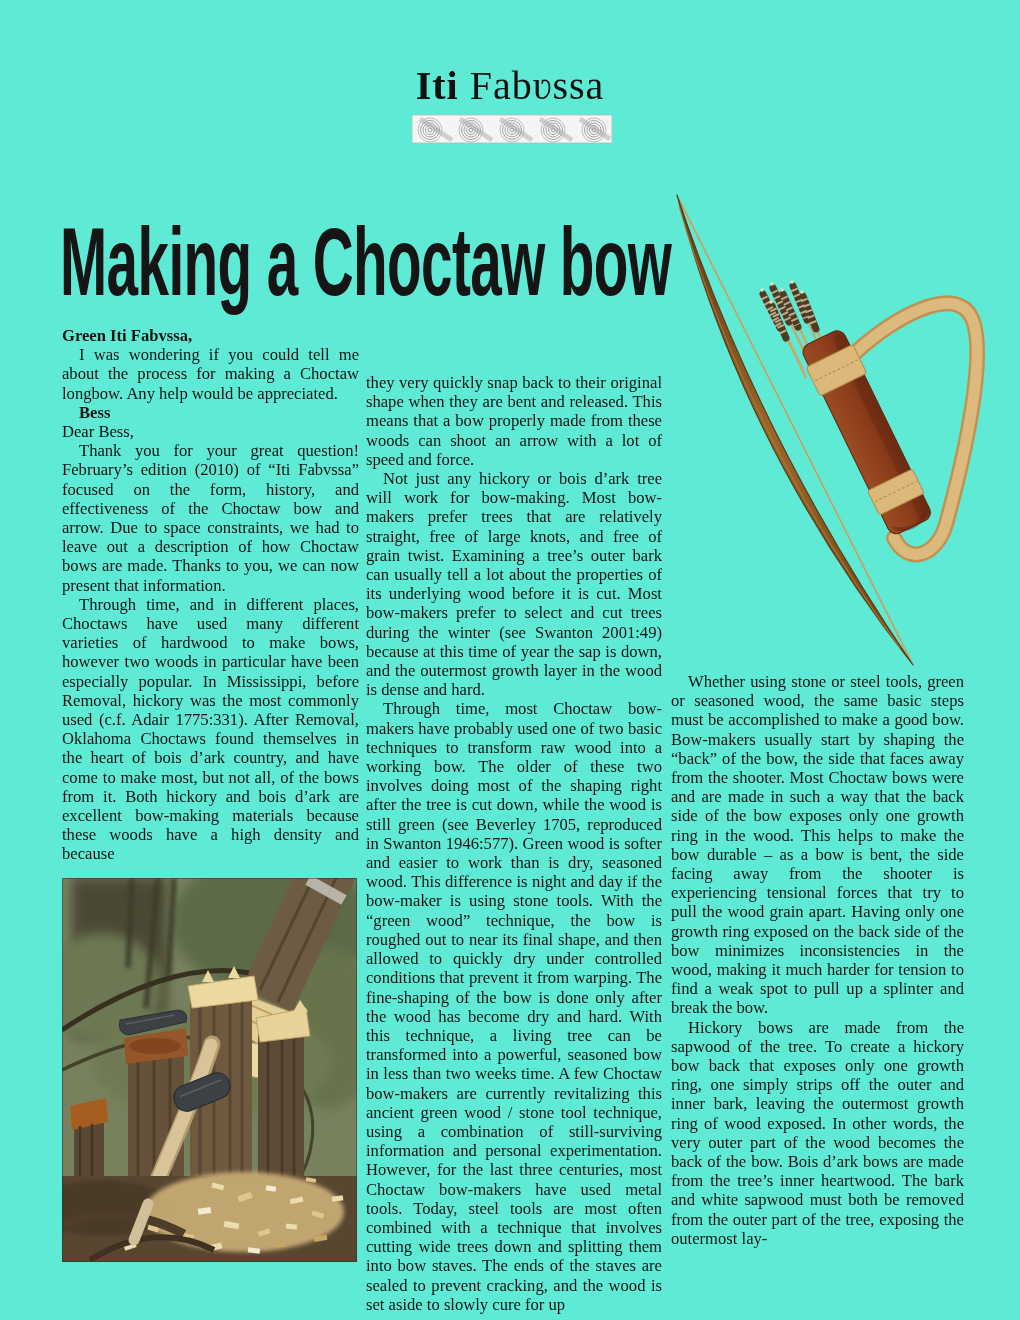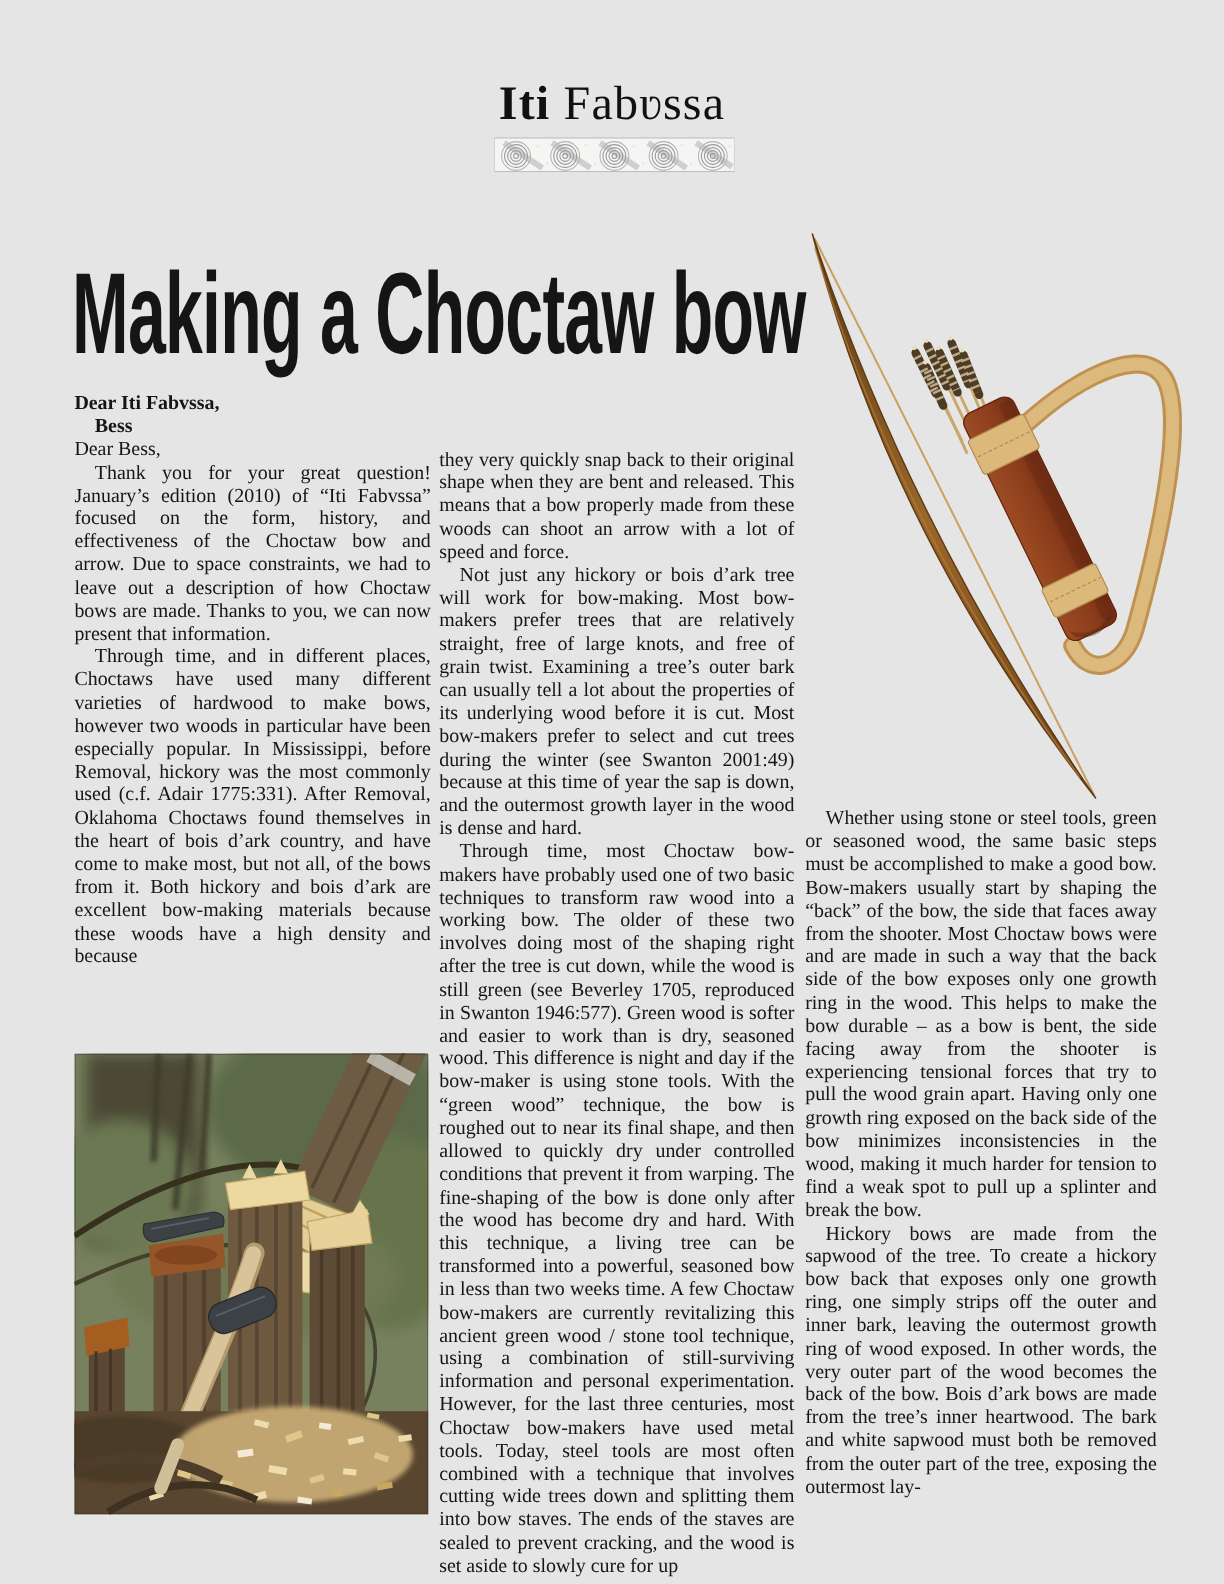--- a/index.html
+++ b/index.html
@@ -1,19 +1,19 @@
 <!DOCTYPE html>
 <html><head>
 <meta charset="utf-8">
 <style>
   * { margin:0; padding:0; box-sizing:border-box; }
   html,body { background:#ffffff; }
   #page {
     position:relative; width:1020px; height:1320px; margin:0 auto;
-    background:#e5e5e5; overflow:hidden;
+    background:#5eead4; overflow:hidden;
     font-family:"Liberation Serif","DejaVu Serif",serif;
     color:#1a1a1a;
   }
   .masthead {
     position:absolute; left:0; top:64px; width:1020px;
     text-align:center; font-size:40px; line-height:44px;
     font-family:"Liberation Serif","DejaVu Serif",serif;
     letter-spacing:1px; color:#111;
   }
   .masthead .w1 { font-weight:bold; }
@@ -178,24 +178,25 @@
       <rect x="33" y="4" width="11" height="202" rx="5" fill="#5f2410" opacity="0.35"></rect>
       <rect x="-3" y="20" width="52" height="32" rx="3" fill="#dcb87b" stroke="#b28c50" stroke-width="1"></rect>
       <line x1="-1" y1="36" x2="48" y2="36" stroke="#b28c50" stroke-width="1" stroke-dasharray="3 2"></line>
       <rect x="-2" y="158" width="50" height="27" rx="3" fill="#dcb87b" stroke="#b28c50" stroke-width="1"></rect>
       <line x1="0" y1="171" x2="47" y2="171" stroke="#b28c50" stroke-width="1" stroke-dasharray="3 2"></line>
       <path d="M4,200 Q23,216 42,200 L40,206 Q23,218 6,206 Z" fill="#5f2410" opacity="0.5"></path>
     </g>
   </svg>
 
   <div class="col" id="col1">
-    <p class="salut">Dear Iti Fabvssa,</p>
+    <p class="salut">Green Iti Fabvssa,</p>
+    <p class="ind">I was wondering if you could tell me about the process for making a Choctaw longbow. Any help would be appreciated.</p>
     <p class="sig">Bess</p>
     <p class="salut2">Dear Bess,</p>
-    <p class="ind">Thank you for your great question! January’s edition (2010) of “Iti Fabvssa” focused on the form, history, and effectiveness of the Choctaw bow and arrow. Due to space constraints, we had to leave out a description of how Choctaw bows are made. Thanks to you, we can now present that information.</p>
+    <p class="ind">Thank you for your great question! February’s edition (2010) of “Iti Fabvssa” focused on the form, history, and effectiveness of the Choctaw bow and arrow. Due to space constraints, we had to leave out a description of how Choctaw bows are made. Thanks to you, we can now present that information.</p>
     <p class="ind">Through time, and in different places, Choctaws have used many different varieties of hardwood to make bows, however two woods in particular have been especially popular. In Mississippi, before Removal, hickory was the most commonly used (c.f. Adair 1775:331). After Removal, Oklahoma Choctaws found themselves in the heart of bois d’ark country, and have come to make most, but not all, of the bows from it. Both hickory and bois d’ark are excellent bow-making materials because these woods have a high density and because</p>
   </div>
 
   <div class="col" id="col2">
     <p>they very quickly snap back to their original shape when they are bent and released. This means that a bow properly made from these woods can shoot an arrow with a lot of speed and force.</p>
     <p class="ind">Not just any hickory or bois d’ark tree will work for bow-making. Most bow-makers prefer trees that are relatively straight, free of large knots, and free of grain twist. Examining a tree’s outer bark can usually tell a lot about the properties of its underlying wood before it is cut. Most bow-makers prefer to select and cut trees during the winter (see Swanton 2001:49) because at this time of year the sap is down, and the outermost growth layer in the wood is dense and hard.</p>
     <p class="ind">Through time, most Choctaw bow-makers have probably used one of two basic techniques to transform raw wood into a working bow. The older of these two involves doing most of the shaping right after the tree is cut down, while the wood is still green (see Beverley 1705, reproduced in Swanton 1946:577). Green wood is softer and easier to work than is dry, seasoned wood. This difference is night and day if the bow-maker is using stone tools. With the “green wood” technique, the bow is roughed out to near its final shape, and then allowed to quickly dry under controlled conditions that prevent it from warping. The fine-shaping of the bow is done only after the wood has become dry and hard. With this technique, a living tree can be transformed into a powerful, seasoned bow in less than two weeks time. A few Choctaw bow-makers are currently revitalizing this ancient green wood / stone tool technique, using a combination of still-surviving information and personal experimentation. However, for the last three centuries, most Choctaw bow-makers have used metal tools. Today, steel tools are most often combined with a technique that involves cutting wide trees down and splitting them into bow staves. The ends of the staves are sealed to prevent cracking, and the wood is set aside to slowly cure for up</p>
   </div>
 
   <div class="col" id="col3">

